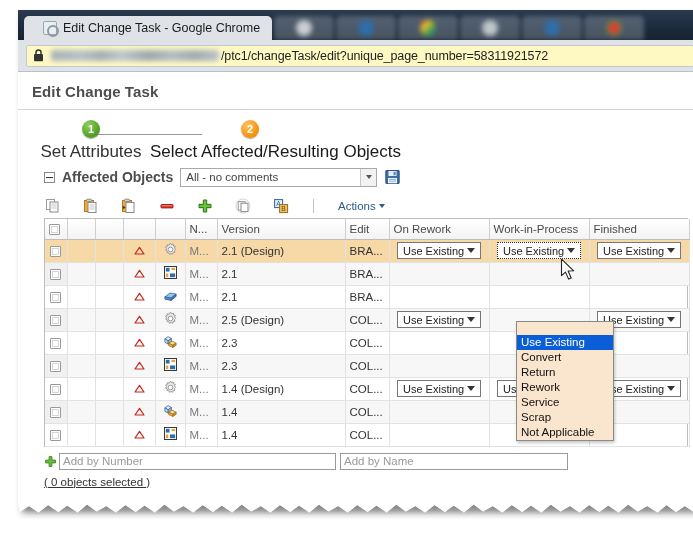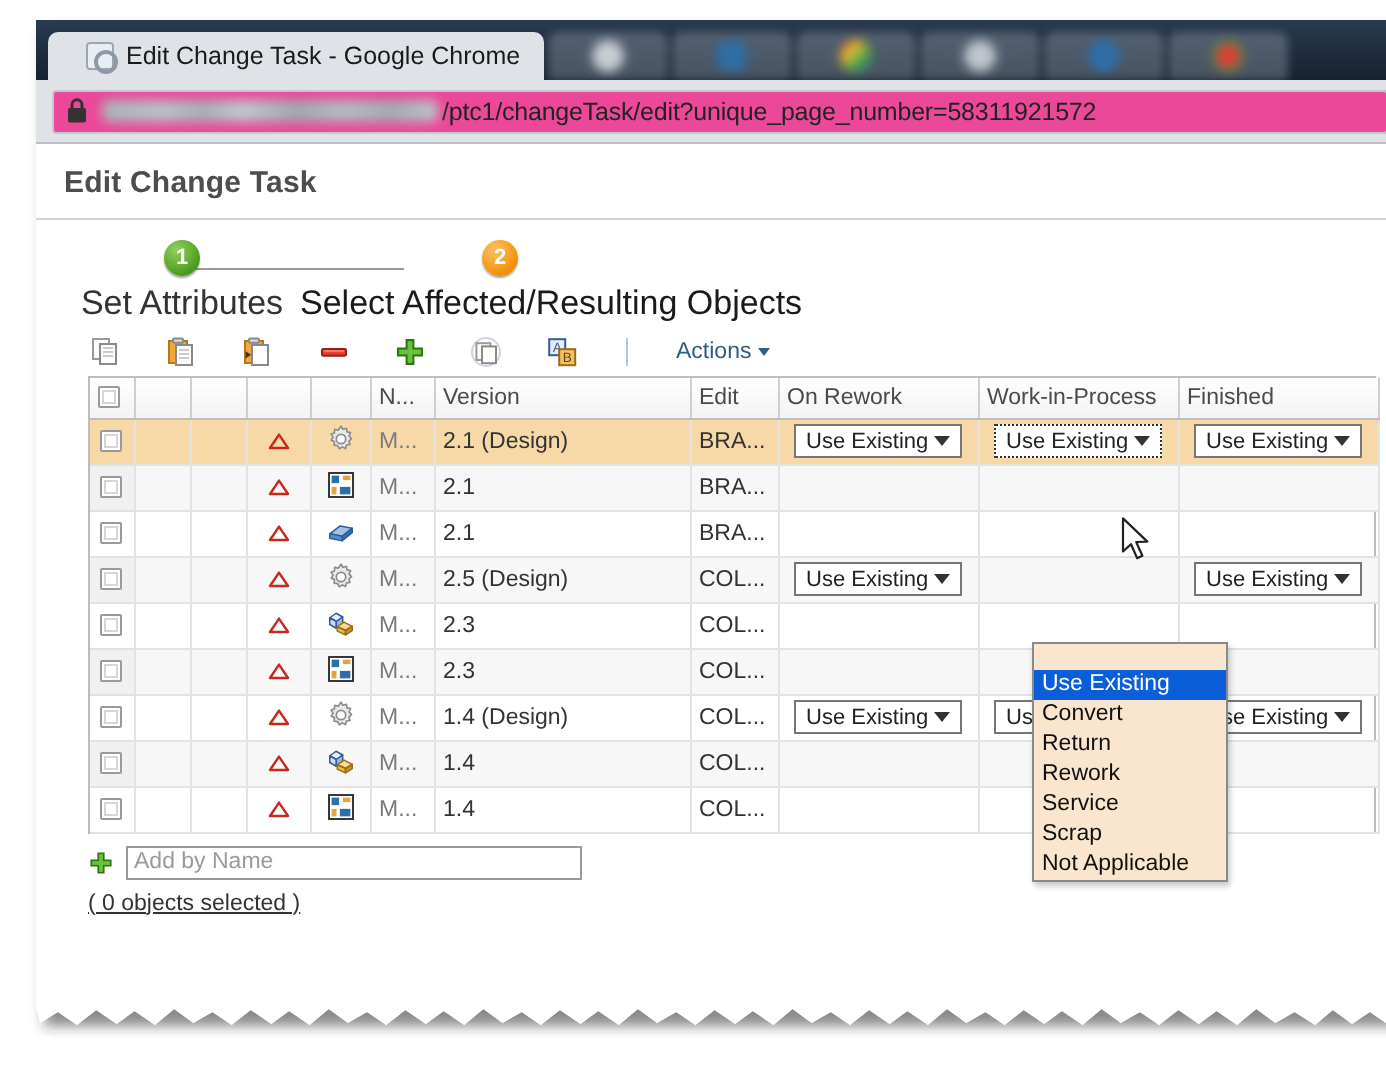--- a/index.html
+++ b/index.html
@@ -116,21 +116,21 @@
              filter: blur(1.6px); }
 
   
   .omnibar {
     height:32px; background:#dfe3e8;
     display:flex; align-items:center; padding:0 8px;
     border-bottom:1px solid #b9c0c7;
     position:relative;
   }
   .urlbox {
-    flex:1; height:22px; background:#ec4899; border:1px solid #c3c9cf;
+    flex:1; height:22px; background:#fef9c3; border:1px solid #c3c9cf;
     border-radius:2px; display:flex; align-items:center; padding:0 6px;
     font-size:12.5px; color:#222; overflow:hidden; white-space:nowrap;
   }
   .lock { margin-right:7px; flex:none; }
   .url-blur {
     display:inline-block; height:11px; width:168px;
     background:linear-gradient(90deg,#aab2ba 0%,#b9c1c8 18%,#a7afb7 30%,#c0c7ce 42%,#9fa8b0 58%,#b4bcc3 72%,#a3abb3 86%,#bcc3ca 100%);
     filter:blur(2.6px); border-radius:3px; margin-right:2px; vertical-align:middle;
   }
   .url-text{ letter-spacing:-.1px; }
@@ -319,20 +319,39 @@
           </div>
           <div class="wz-step wz-2">
             <div class="wz-circle">2</div>
             <div class="wz-label">Select Affected/Resulting Objects</div>
           </div>
         </div>
       </div>
 
       <div class="panel">
 
+        <div class="panel-head">
+          <span class="collapse-box"></span>
+          <span class="panel-title">Affected Objects</span>
+          <span class="filter-select">
+            <span>All - no comments</span>
+            <span class="filter-arrow">
+              <span style="width:0;height:0;border-left:3.5px solid transparent;border-right:3.5px solid transparent;border-top:4px solid #555;display:block"></span>
+            </span>
+          </span>
+          <svg class="save-icon" viewBox="0 0 16 16">
+            <rect x="1" y="1" width="14" height="14" rx="1" fill="#3f6fa8"></rect>
+            <rect x="1.5" y="1.5" width="13" height="13" rx="1" fill="none" stroke="#2c537f"></rect>
+            <rect x="4" y="2" width="8" height="5" fill="#e8eef5"></rect>
+            <rect x="9" y="2.8" width="2.2" height="3.4" fill="#5b86bb"></rect>
+            <rect x="3.5" y="9" width="9" height="5.3" fill="#e8eef5"></rect>
+            <rect x="4.6" y="10" width="6.8" height="1" fill="#9db3cd"></rect>
+            <rect x="4.6" y="11.6" width="6.8" height="1" fill="#9db3cd"></rect>
+          </svg>
+        </div>
 
         <div class="toolbar">
           <svg class="tb-icon" viewBox="0 0 16 16">
             <rect x="1.5" y="1.5" width="8" height="10" fill="#fdfdfd" stroke="#9a9a9a"></rect>
             <rect x="5" y="4" width="8" height="10" fill="#fdfdfd" stroke="#8a8a8a"></rect>
             <path d="M6.5 6h5M6.5 8h5M6.5 10h5" stroke="#b9b9b9" stroke-width=".8"></path>
           </svg>
           <svg class="tb-icon" viewBox="0 0 16 16">
             <rect x="1.5" y="2.5" width="9" height="11" fill="#f0a93a" stroke="#b97612"></rect>
             <rect x="3.5" y="1.2" width="5" height="2.2" rx=".6" fill="#d9d9d9" stroke="#8a8a8a"></rect>
@@ -628,20 +647,23 @@
                 </tr>
               </tbody>
           </table>
         </div>
 
         <div class="addrow">
           <svg class="add-plus" viewBox="0 0 16 16" width="13" height="13">
             <path d="M6.3 2h3.4v4.3H14v3.4H9.7V14H6.3V9.7H2V6.3h4.3z" fill="#46a520" stroke="#2e7312"></path>
             <path d="M6.9 2.6h2.2v4.3h4.3v2.2H9.1v4.3H6.9V9.1H2.6V6.9h4.3z" fill="#74cd44" opacity=".75"></path>
           </svg>
+          <span class="add-in n1">
+            <span>Add by Number</span>
+          </span>
           <span class="add-in n2">
             <span>Add by Name</span>
           </span>
         </div>
 
         <div class="selcount">( 0 objects selected )</div>
       </div>
 
       <div class="dd-open" id="dd-open">
           <div class="dd-item blank"></div>

